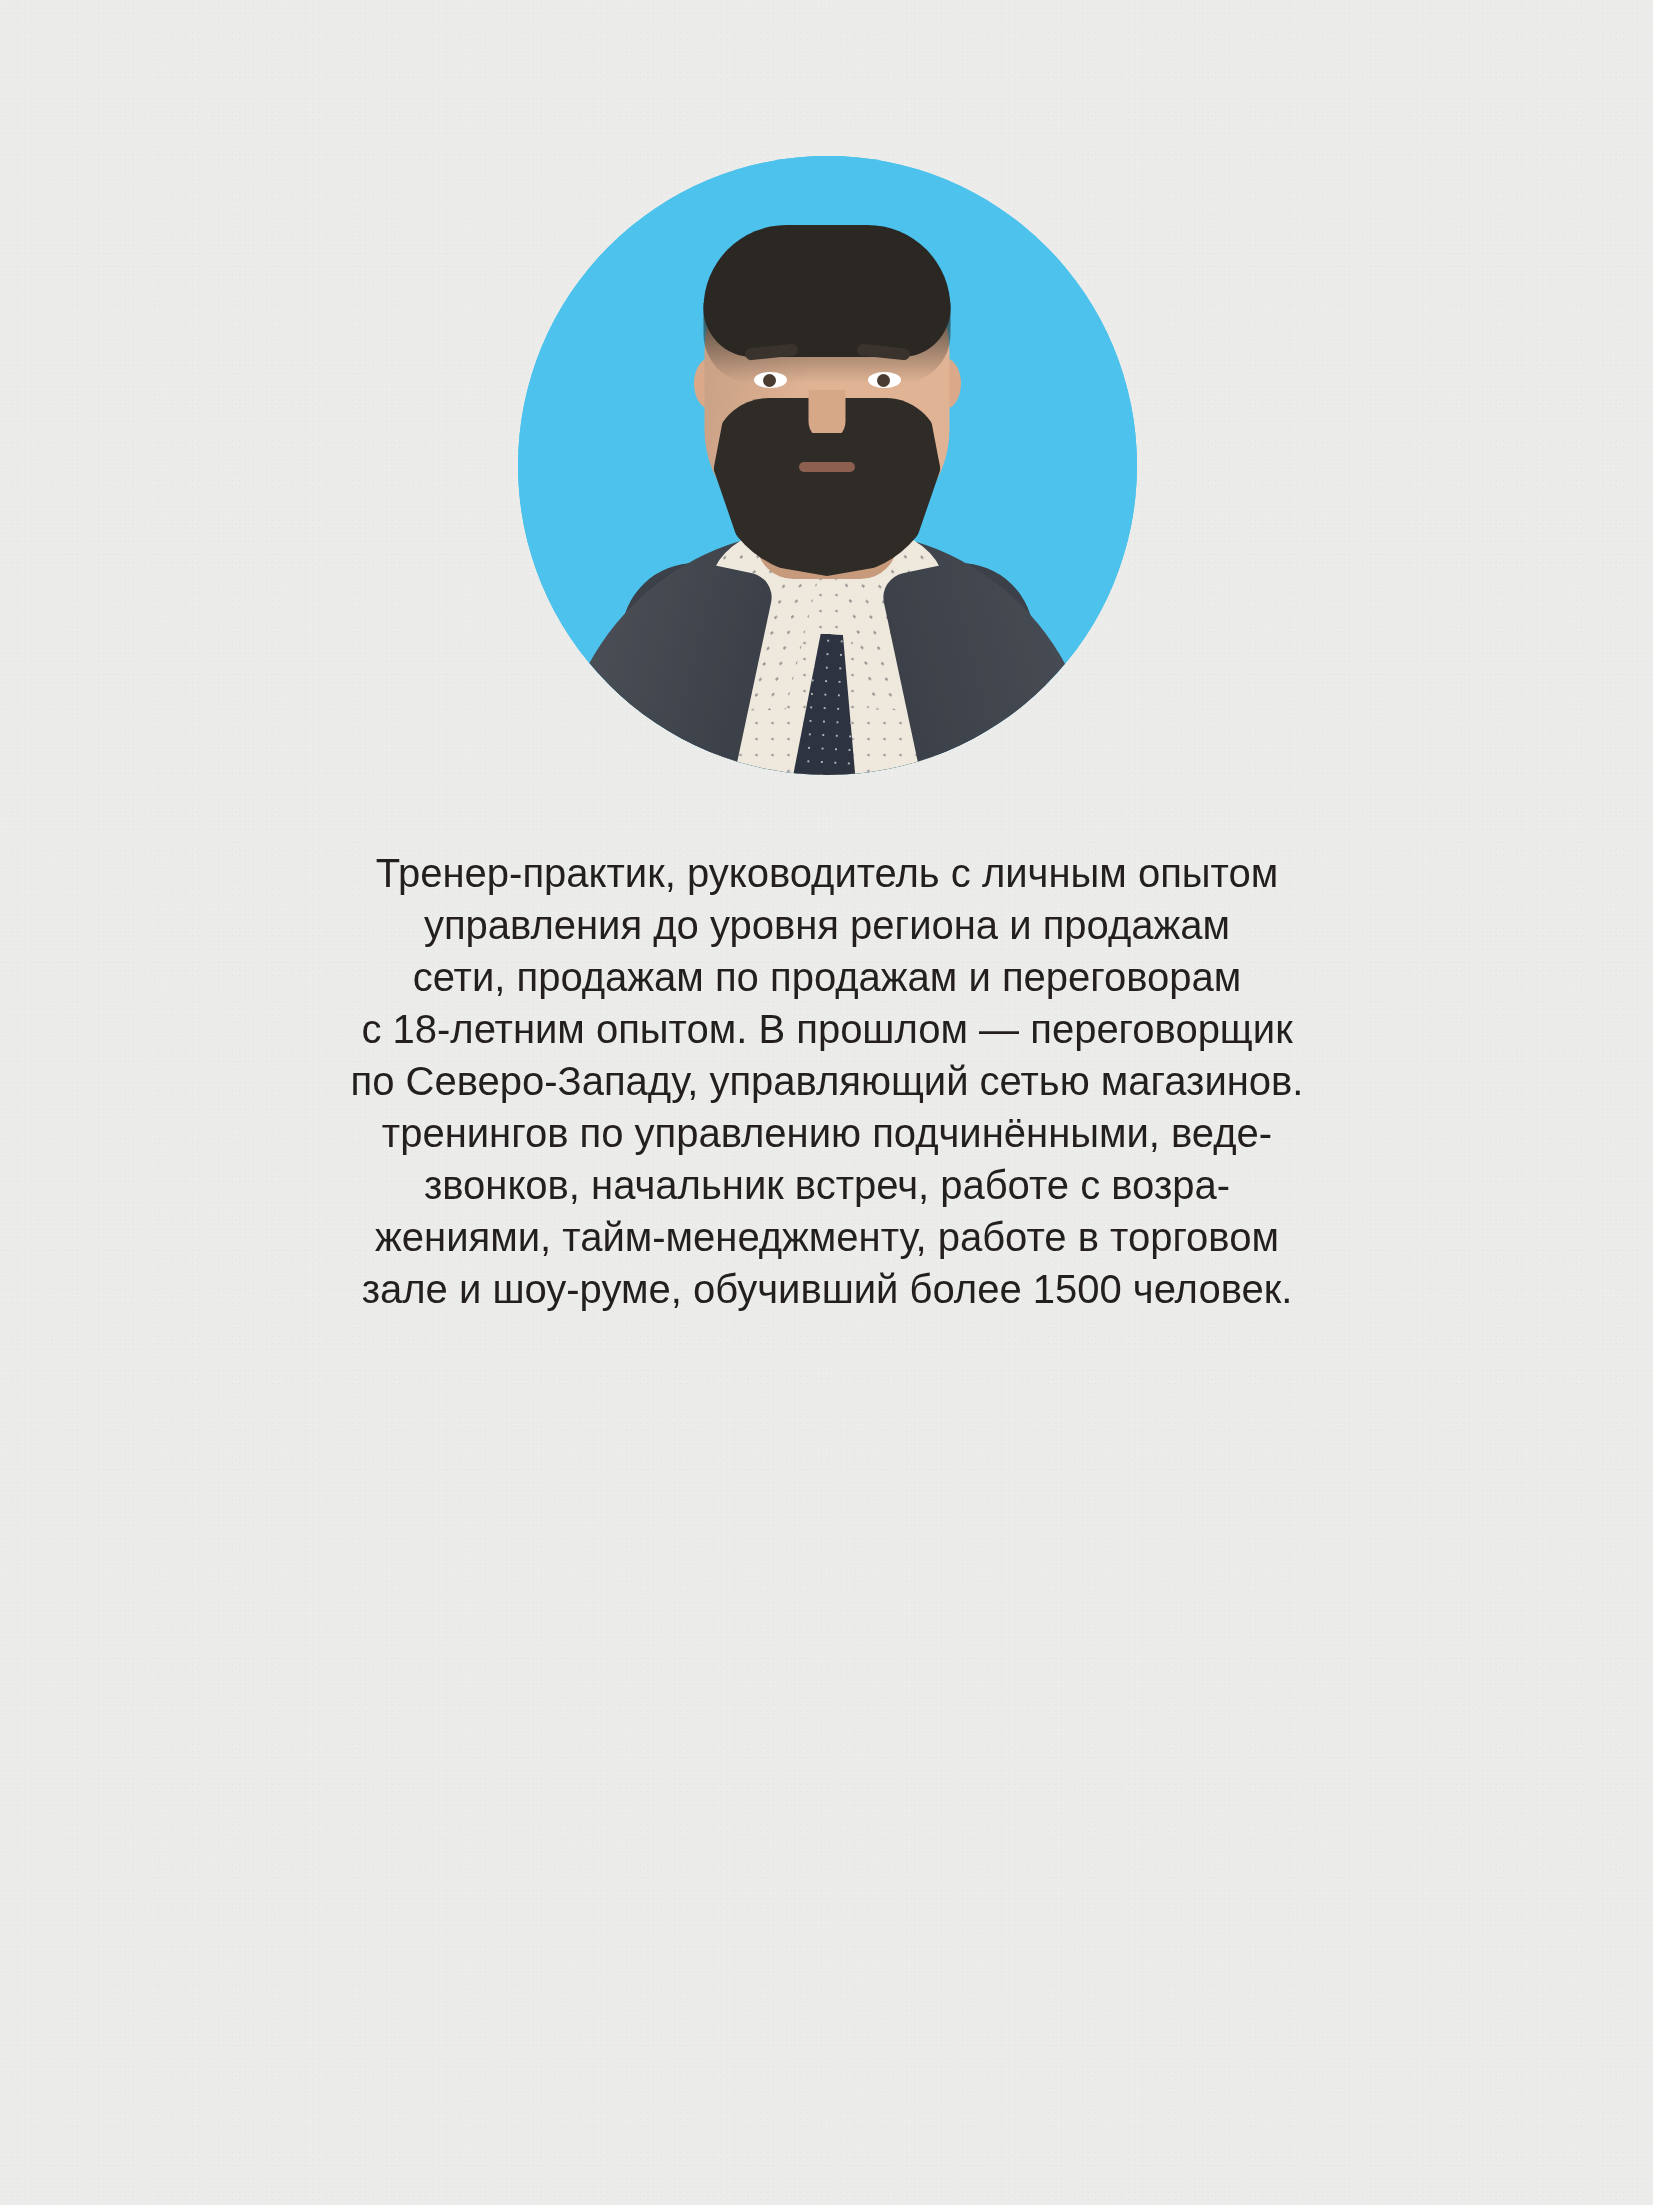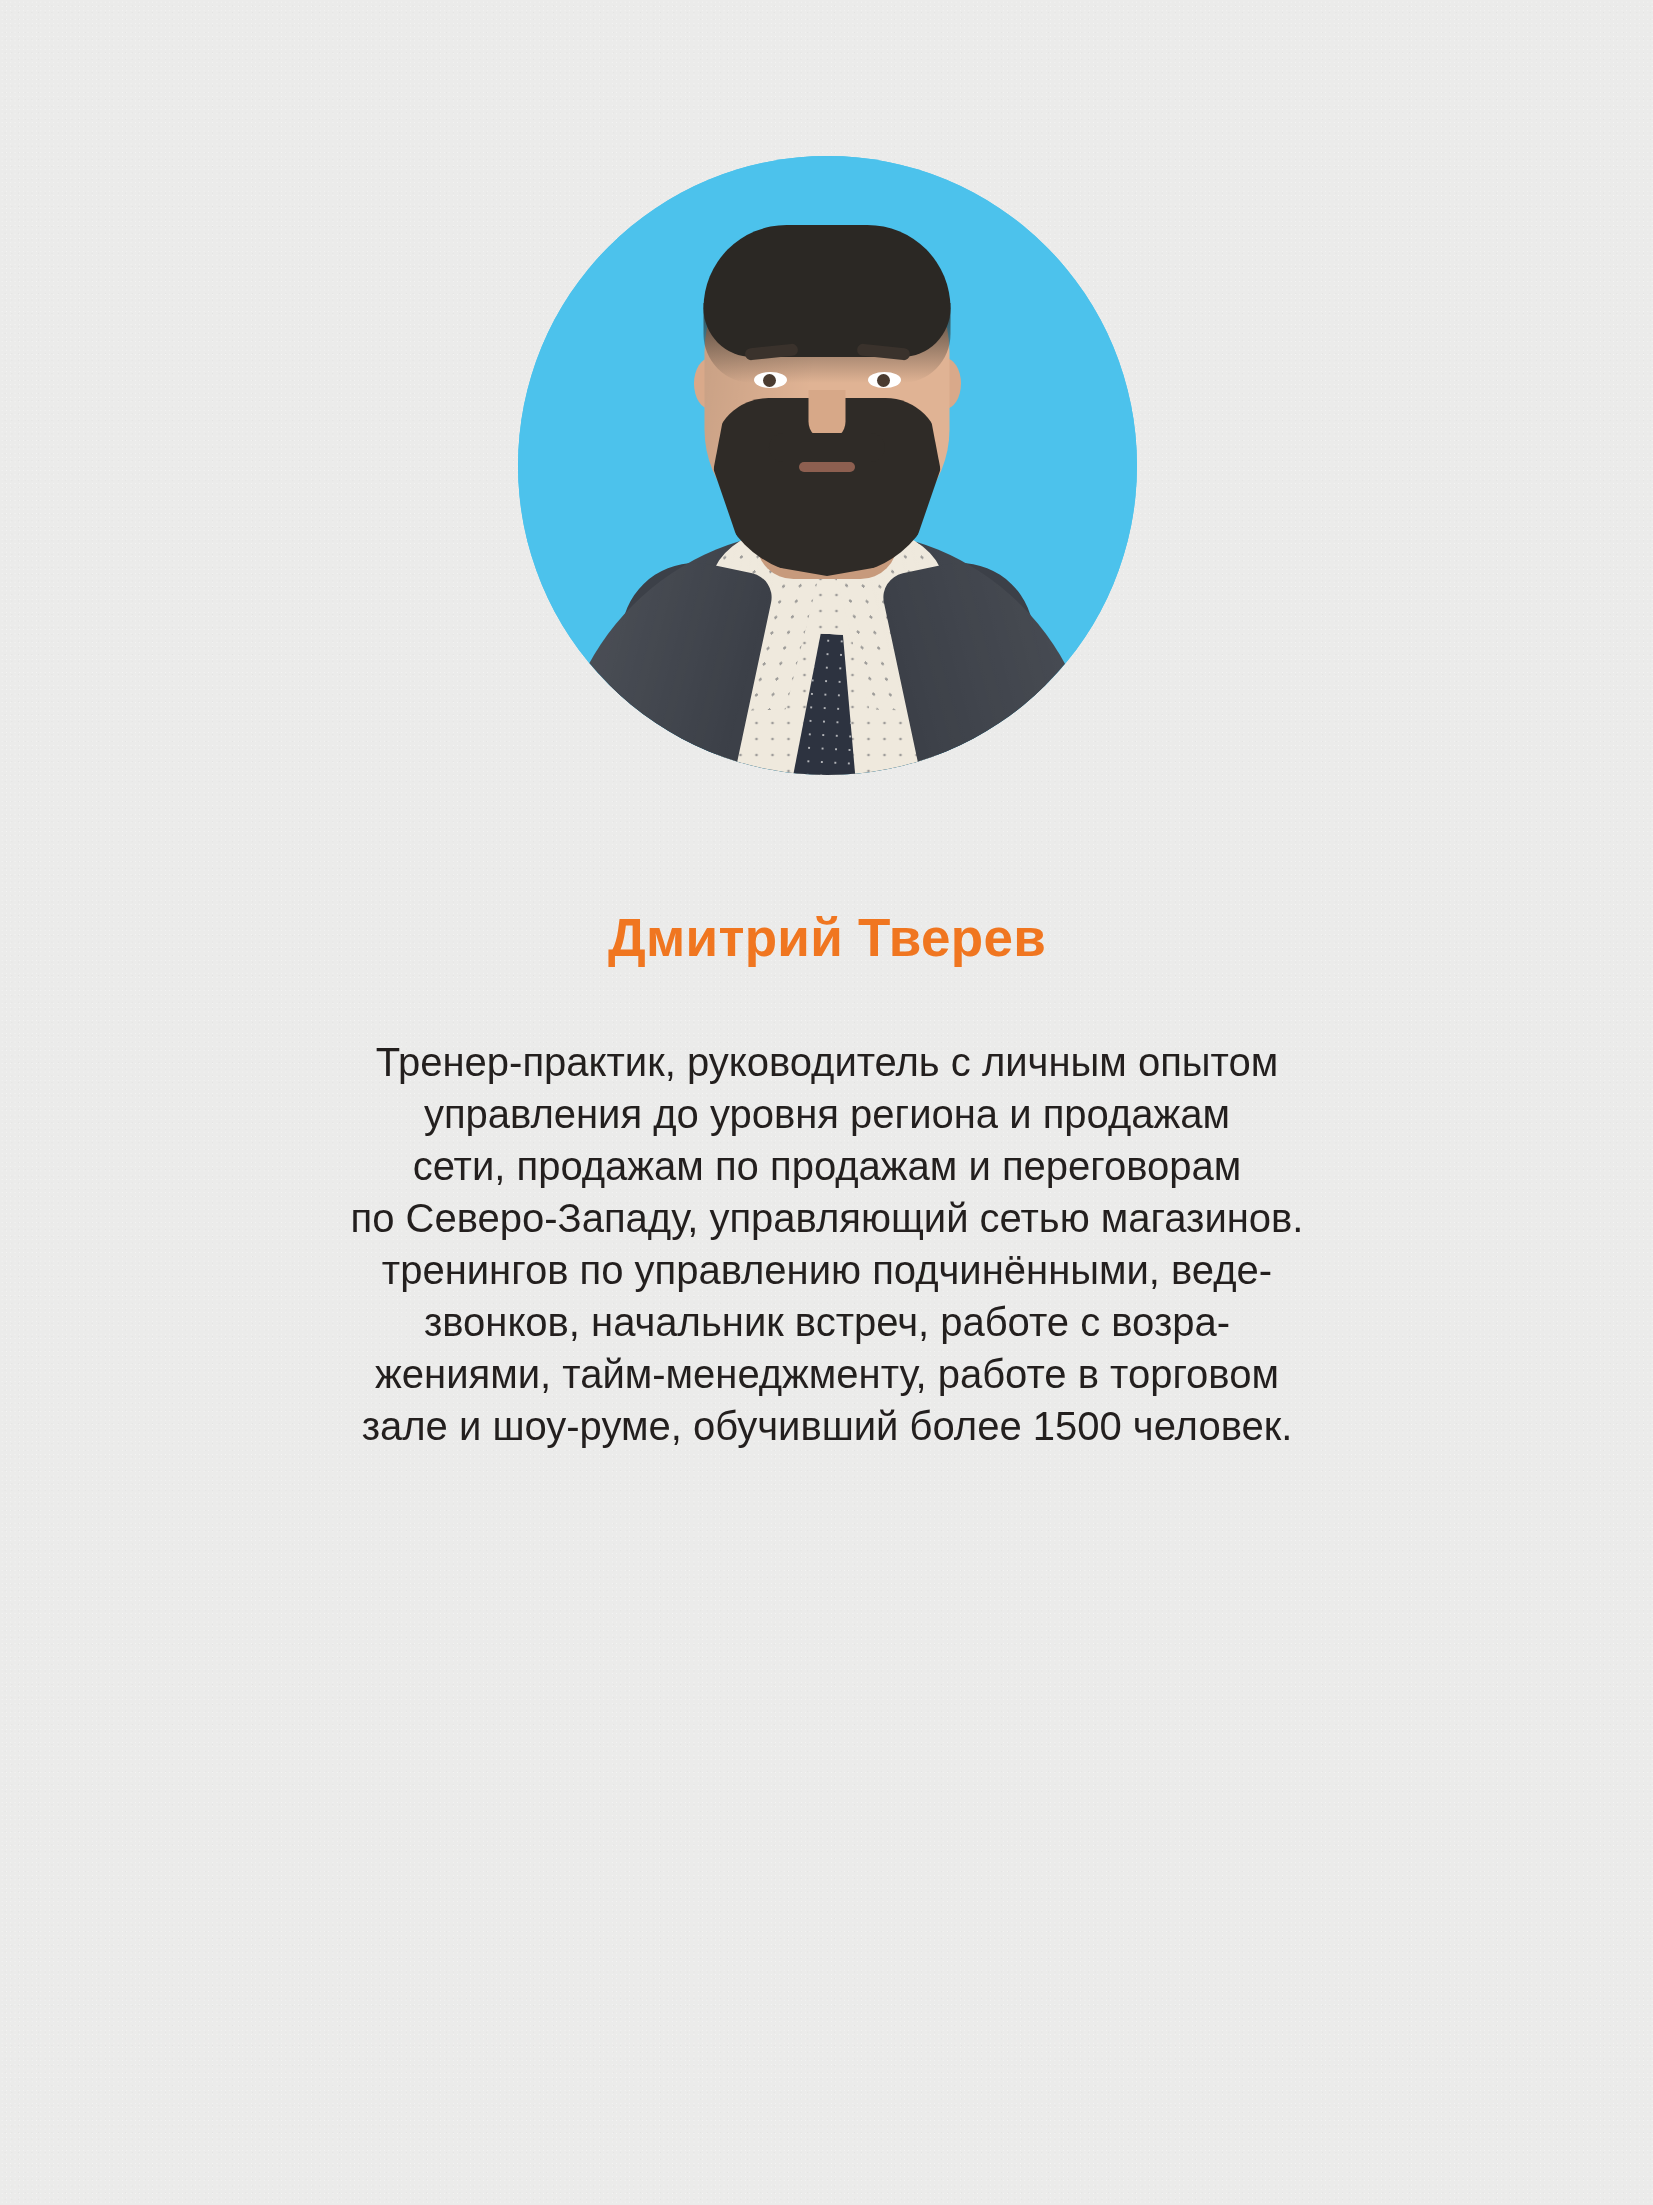--- a/index.html
+++ b/index.html
@@ -315,26 +315,26 @@
       <div class="p-brow-l"></div>
       <div class="p-brow-r"></div>
       <div class="p-eye-l"></div>
       <div class="p-eye-r"></div>
       <div class="p-nose"></div>
       <div class="p-mustache"></div>
       <div class="p-lip"></div>
     </div>
   </div>
 
-  <div class="name">Дмитрий Тверев</div>
 
   <div class="bio">
     <span class="line">Тренер-практик, руководитель с личным опытом</span>
     <span class="line">управления до уровня региона и продажам</span>
     <span class="line">сети, продажам по продажам и переговорам</span>
+    <span class="line">с 18-летним опытом. В прошлом — переговорщик</span>
     <span class="line">по Северо-Западу, управляющий сетью магазинов.</span>
     <span class="line">тренингов по управлению подчинёнными, веде-</span>
     <span class="line">звонков, начальник встреч, работе с возра-</span>
     <span class="line">жениями, тайм-менеджменту, работе в торговом</span>
     <span class="line">зале и шоу-руме, обучивший более 1500 человек.</span>
   </div>
 
 </div>
 
 

